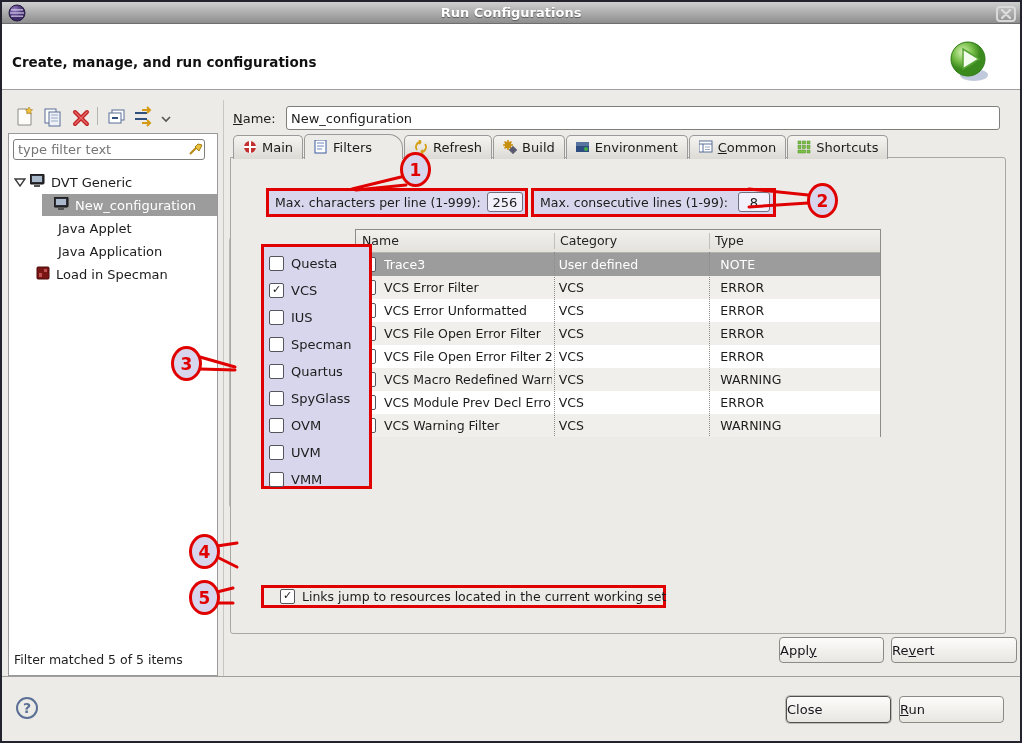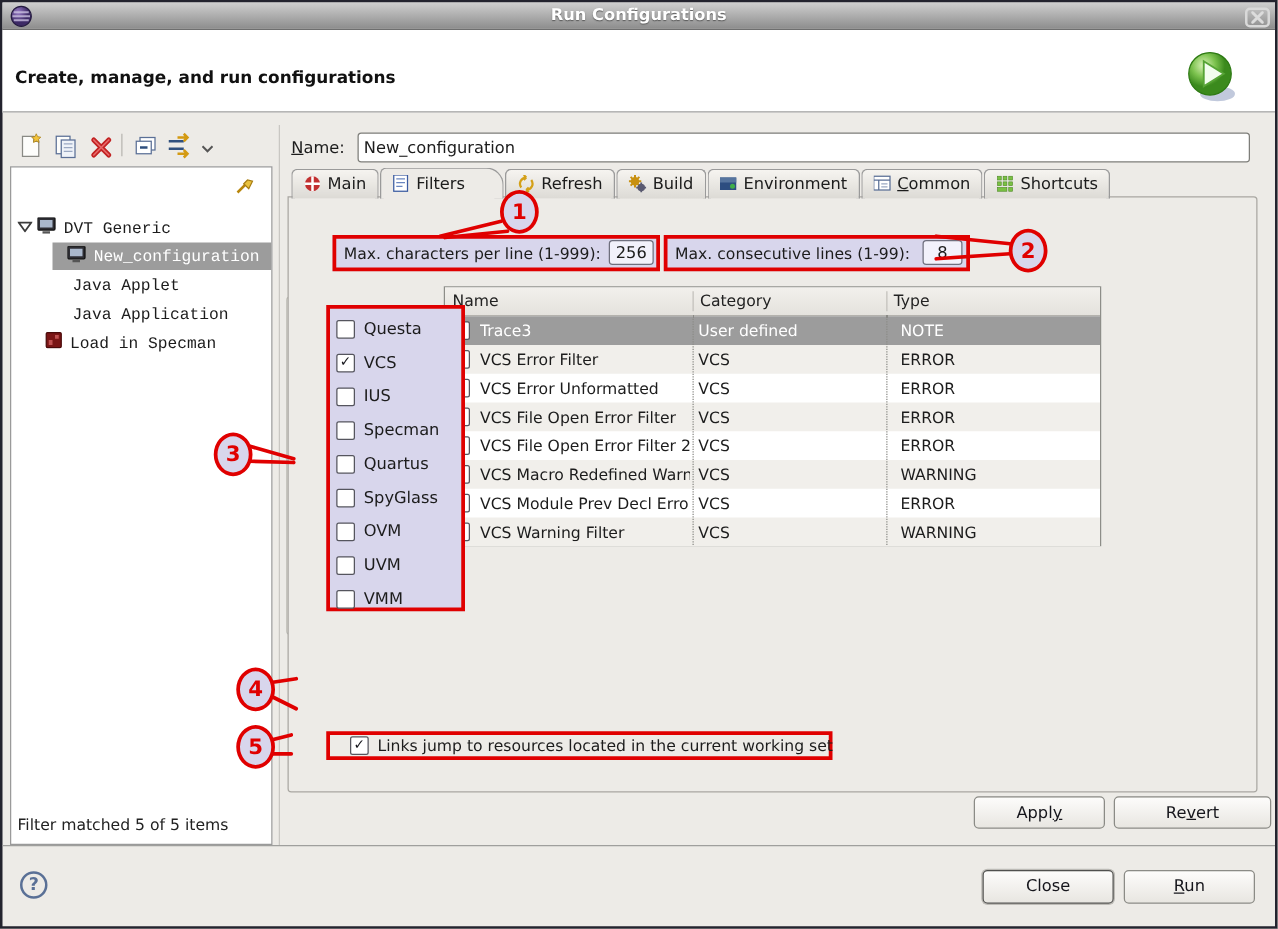--- a/index.html
+++ b/index.html
@@ -12,21 +12,21 @@
               line-height:22px;text-shadow:0 1px 1px #555;}
   .win-close{left:994px;top:4px;width:20px;height:16px;border:2px solid #d9d9d9;border-radius:4px;
              display:flex;align-items:center;justify-content:center;cursor:default;}
   .header{left:2px;top:24px;width:1018px;height:66px;background:#fff;border-bottom:1px solid #9f9f9f;}
   .subtitle{left:10px;top:30px;font-size:13.5px;font-weight:bold;color:#111;}
   .panel-box{left:8px;top:133px;width:210px;height:543px;background:#fff;border:1px solid #9a9a9a;}
   .sash{left:223px;top:100px;width:1px;height:576px;background:#c9c7c3;}
   input{font-family:"DejaVu Sans","Liberation Sans",sans-serif;}
   .text-input{border:1px solid #7e7e7a;border-radius:3px;background:#fff;font-size:13px;
               padding:0 4px;color:#1c1c1c;outline:none;}
-  .tree-row{height:22px;font-size:13px;color:#1c1c1c;display:flex;align-items:center;font-family:Liberation Mono, monospace;}
+  .tree-row{height:22px;font-size:13px;color:#1c1c1c;display:flex;align-items:center;}
   .tree-sel{background:#9c9c9c;color:#fff;}
   .status-text{font-size:12.5px;color:#222;}
   .tab{position:relative;height:23px;display:inline-flex;align-items:center;gap:5px;padding:0 9px;
        font-size:13px;color:#1c1c1c;background:linear-gradient(#f6f4f0,#dcdad5);
        border:1px solid #9a9a9a;border-bottom:none;border-radius:5px 5px 0 0;margin-right:1px;}
   .tab.active{background:#edebe7;height:24px;z-index:6;padding-right:30px;
               border-radius:5px 14px 0 0;}
   .content-box{left:230px;top:157px;width:776px;height:477px;border:1px solid #a9a7a2;
                border-radius:0 3px 3px 3px;background:#edebe7;z-index:1;}
   .fs{border:1px solid #bbb9b3;border-radius:3px;}
@@ -42,21 +42,21 @@
   .tbl{border:1px solid #8d8d88;background:#fff;z-index:2;}
   .thead{height:22px;background:linear-gradient(#f2f0ec,#e4e2dd);border-bottom:1px solid #b4b2ad;
          font-size:12.5px;color:#222;}
   .trow{height:23px;display:flex;align-items:center;font-size:12.5px;color:#1c1c1c;}
   .trow .cell{overflow:hidden;white-space:nowrap;}
   .row-sel{background:#9c9c9c;color:#fff;}
   .row-alt{background:#f1efeb;}
   .colsep-d{width:0;border-left:1px dotted #8a8a86;z-index:3;}
   .colsep-h{width:0;border-left:1px solid #c2c0bb;}
   .btn{background:linear-gradient(#fdfcfb,#e8e6e1);border:1px solid #8b8b86;border-radius:4px;
-       font-size:13px;color:#16161c;display:flex;align-items:center;justify-content:center;cursor:default;}
+       font-size:13px;color:#16161c;display:flex;align-items:center;justify-content:flex-start;cursor:default;}
   .btn.focus{border:1px solid #50504e;box-shadow:0 0 0 1px #bdbbb6;}
   .mn{text-decoration:underline;}
   .preview-box{background:#fff;border:1px solid #8d8d88;border-radius:2px;font-size:12.5px;color:#1c1c1c;
                padding:3px 5px;white-space:nowrap;overflow:hidden;}
   .scroll{background:#e8e6e1;border:1px solid #a5a39e;border-radius:3px;}
   .thumb-h{position:absolute;left:14px;top:1px;height:9px;background:linear-gradient(#cfcdc8,#b3b1ac);
            border:1px solid #94928d;border-radius:3px;}
   .grip{position:absolute;left:50%;top:2px;width:8px;height:5px;
         background:repeating-linear-gradient(90deg,#85837e 0 1px,transparent 1px 3px);}
   .ann-circle{width:31px;height:35px;border:3px solid #e00000;border-radius:50%;background:#d8d6ec;
@@ -150,20 +150,21 @@
         <path d="M10 17 h8 m-3 -3 l3 3 -3 3" fill="none" stroke="#d49a12" stroke-width="2"></path>
       </svg>
   </div>
   <div class="abs" style="left:160px;top:110px">
     <svg width="12" height="12">
         <path d="M2 4 L6 8 L10 4" fill="none" stroke="#555" stroke-width="1.6"></path>
       </svg>
   </div>
 
   <div class="abs panel-box"></div>
+  <input class="abs text-input" style="left: 13px; top: 139px; width: 192px; height: 21px; color: rgb(154, 152, 148);" placeholder="type filter text">
   <div class="abs" style="left:187px;top:141px">
     <svg width="16" height="16">
         <path d="M3 13 L9 7" stroke="#b8860b" stroke-width="2"></path>
         <path d="M8 6 l4 4 l3 -6 l-4 -1 z" fill="#e9c23f" stroke="#a87d12"></path>
       </svg>
   </div>
 
   <div class="abs tree-row" style="left:14px;top:171px;width:200px">
     <span style="margin-right:4px">
       <svg width="12" height="10">

